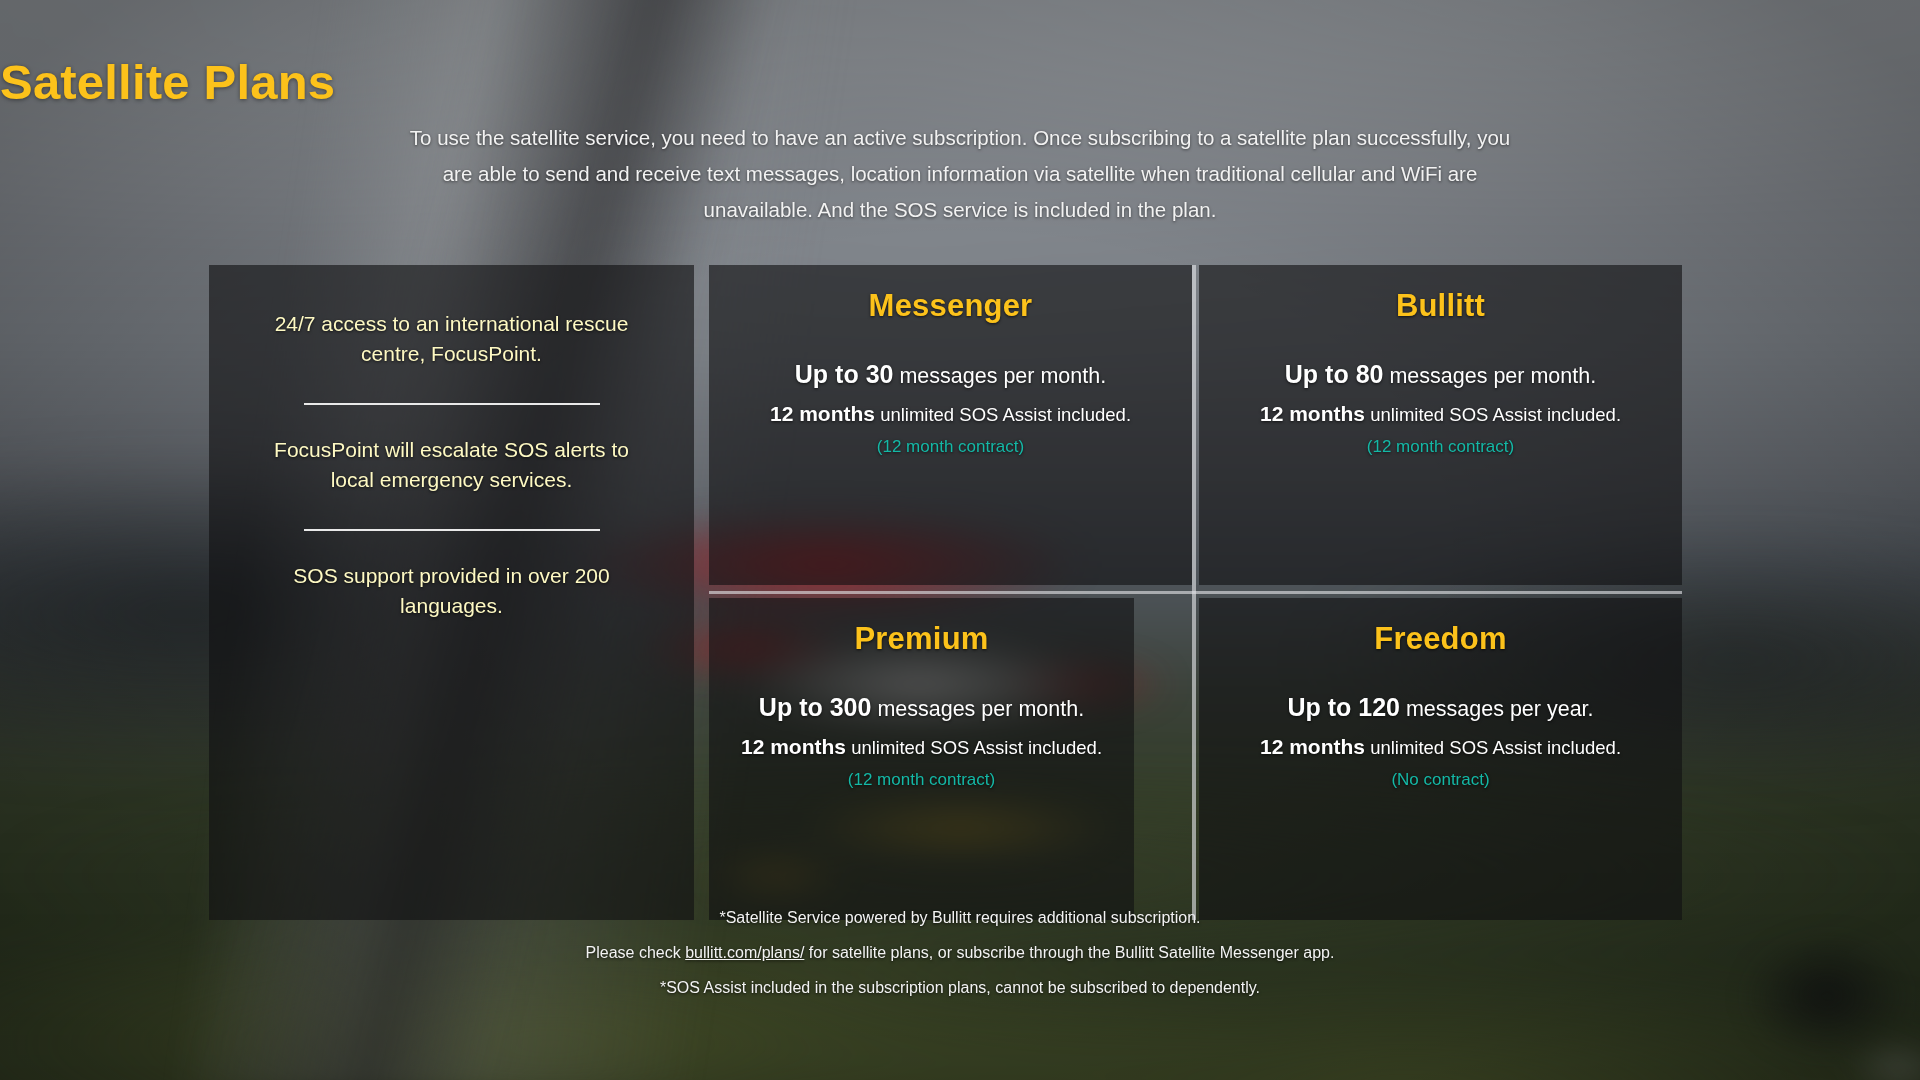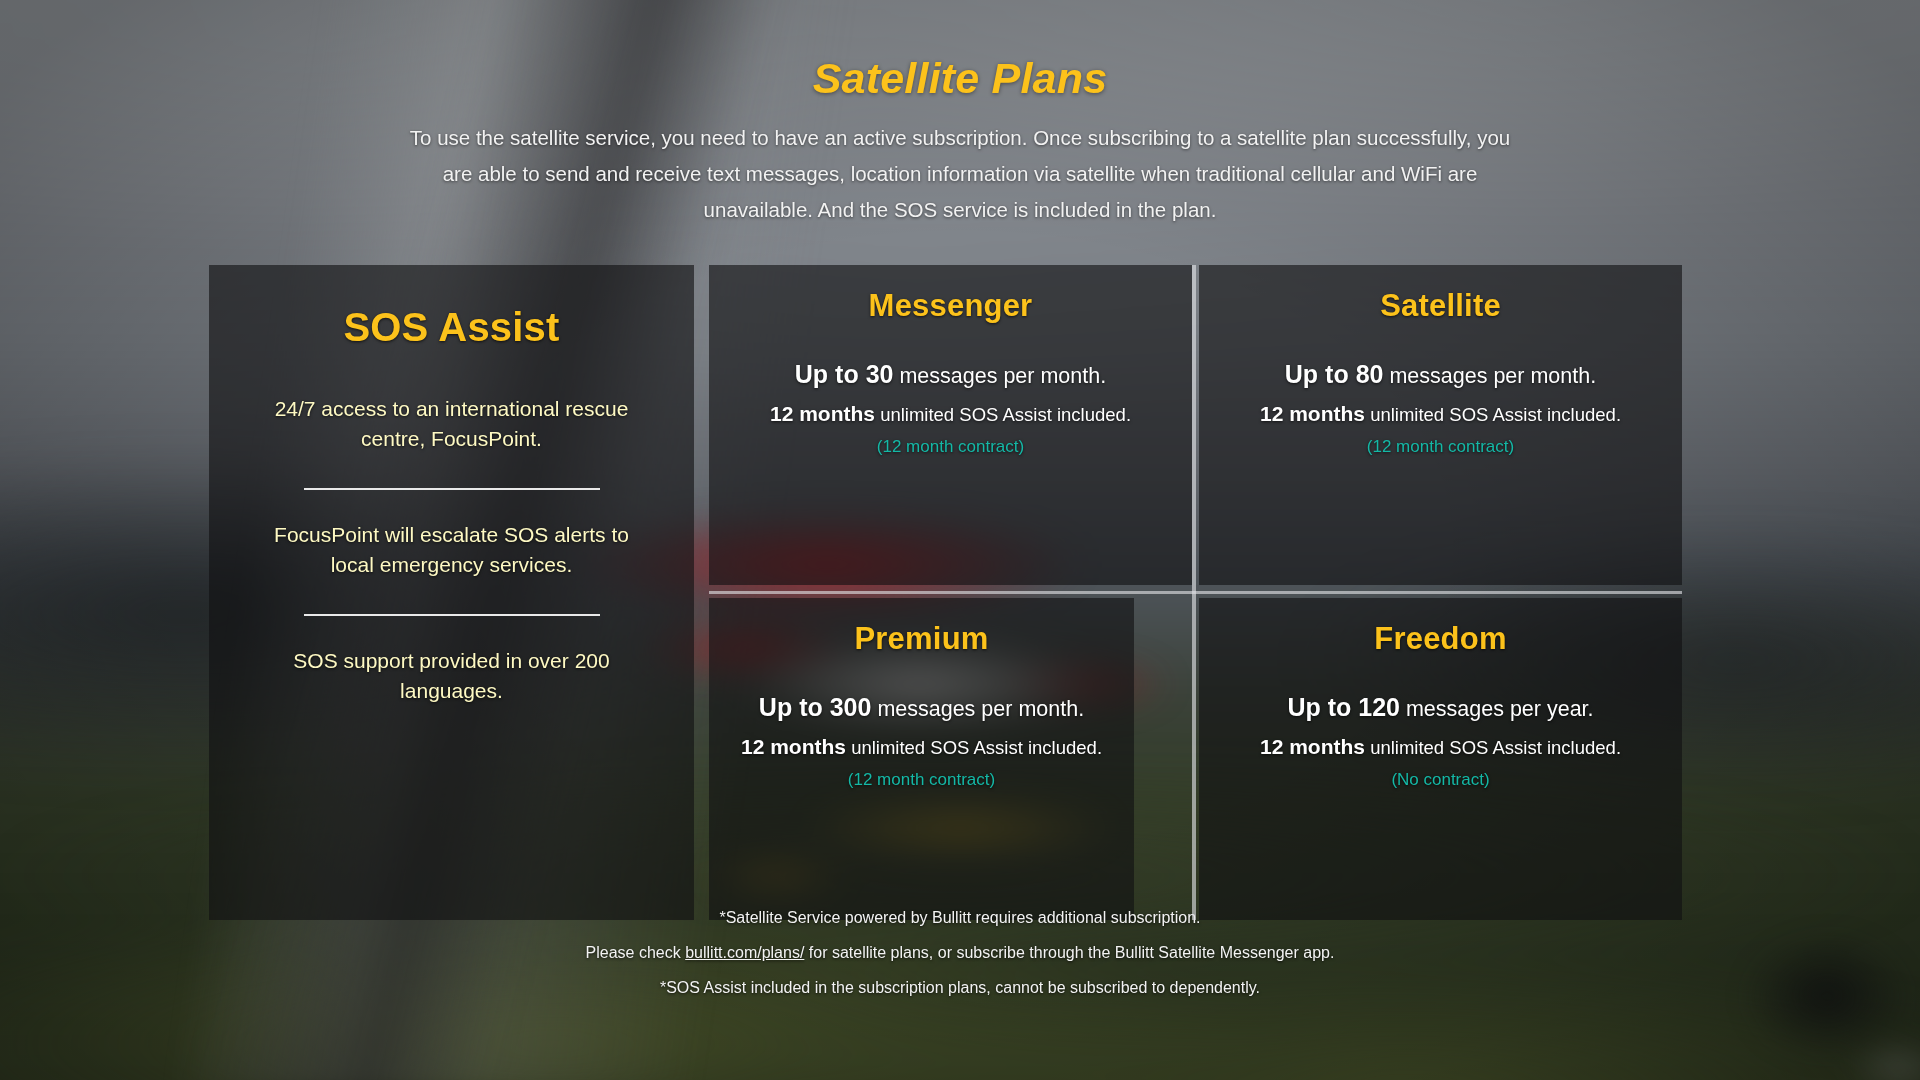--- a/index.html
+++ b/index.html
@@ -103,27 +103,26 @@
     z-index: 5;
     width: 1920px;
     height: 1080px;
   }
 
   .page-title {
     position: absolute;
     top: 54px;
     left: 0;
     width: 1920px;
-    text-align: center;
-    font-size: 43px;
+    text-align: left;
+    font-size: 49px;
     font-weight: bold;
     color: #fcc21b;
     letter-spacing: 0.2px;
     text-shadow: 0 1px 4px rgba(0,0,0,0.45);
-    font-style: italic;
   }
 
   .page-intro {
     position: absolute;
     top: 120px;
     left: 50%;
     transform: translateX(-50%);
     width: 1120px;
     text-align: center;
     font-size: 20.5px;
@@ -274,21 +273,20 @@
 
   <div id="content">
 
     <h1 class="page-title">Satellite Plans</h1>
 
     <p class="page-intro">To use the satellite service, you need to have an active subscription. Once subscribing to a satellite plan successfully, you are able to send and receive text messages, location information via satellite when traditional cellular and WiFi are unavailable. And the SOS service is included in the plan.</p>
 
     <div class="cards">
 
       <div class="card card-sos">
-        <div class="card-title">SOS Assist</div>
 
         <div class="sos-block sos-block-1">24/7 access to an international rescue centre, FocusPoint.</div>
 
         <div class="sos-rule"></div>
 
         <div class="sos-block sos-block-2">FocusPoint will escalate SOS alerts to local emergency services.</div>
 
         <div class="sos-rule"></div>
 
         <div class="sos-block sos-block-3">SOS support provided in over 200 languages.</div>
@@ -301,21 +299,21 @@
           <span>messages per month.</span>
         </div>
         <div class="plan-line-2">
           <span class="strong">12 months</span>
           <span>unlimited SOS Assist included.</span>
         </div>
         <div class="plan-line-3">(12 month contract)</div>
       </div>
 
       <div class="card card-everyday">
-        <div class="card-title">Satellite</div>
+        <div class="card-title">Bullitt</div>
         <div class="plan-line-1">
           <span class="strong">Up to 80</span>
           <span>messages per month.</span>
         </div>
         <div class="plan-line-2">
           <span class="strong">12 months</span>
           <span>unlimited SOS Assist included.</span>
         </div>
         <div class="plan-line-3">(12 month contract)</div>
       </div>

